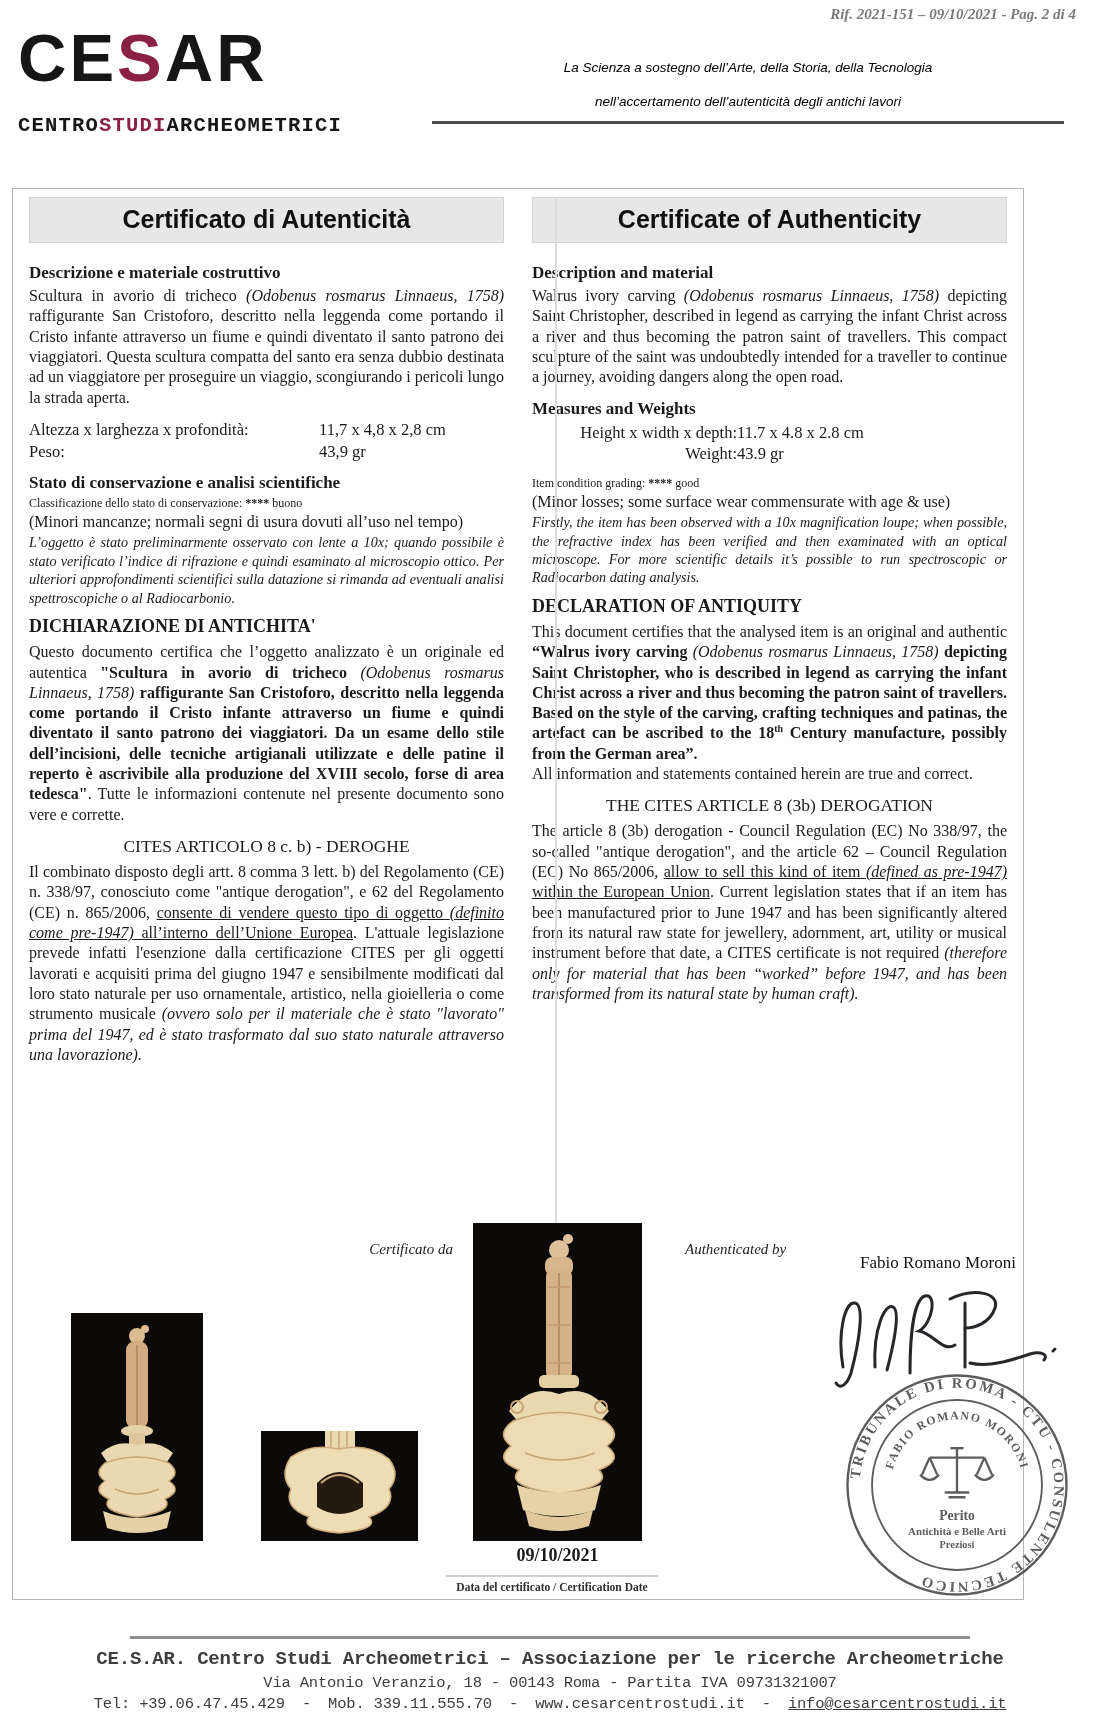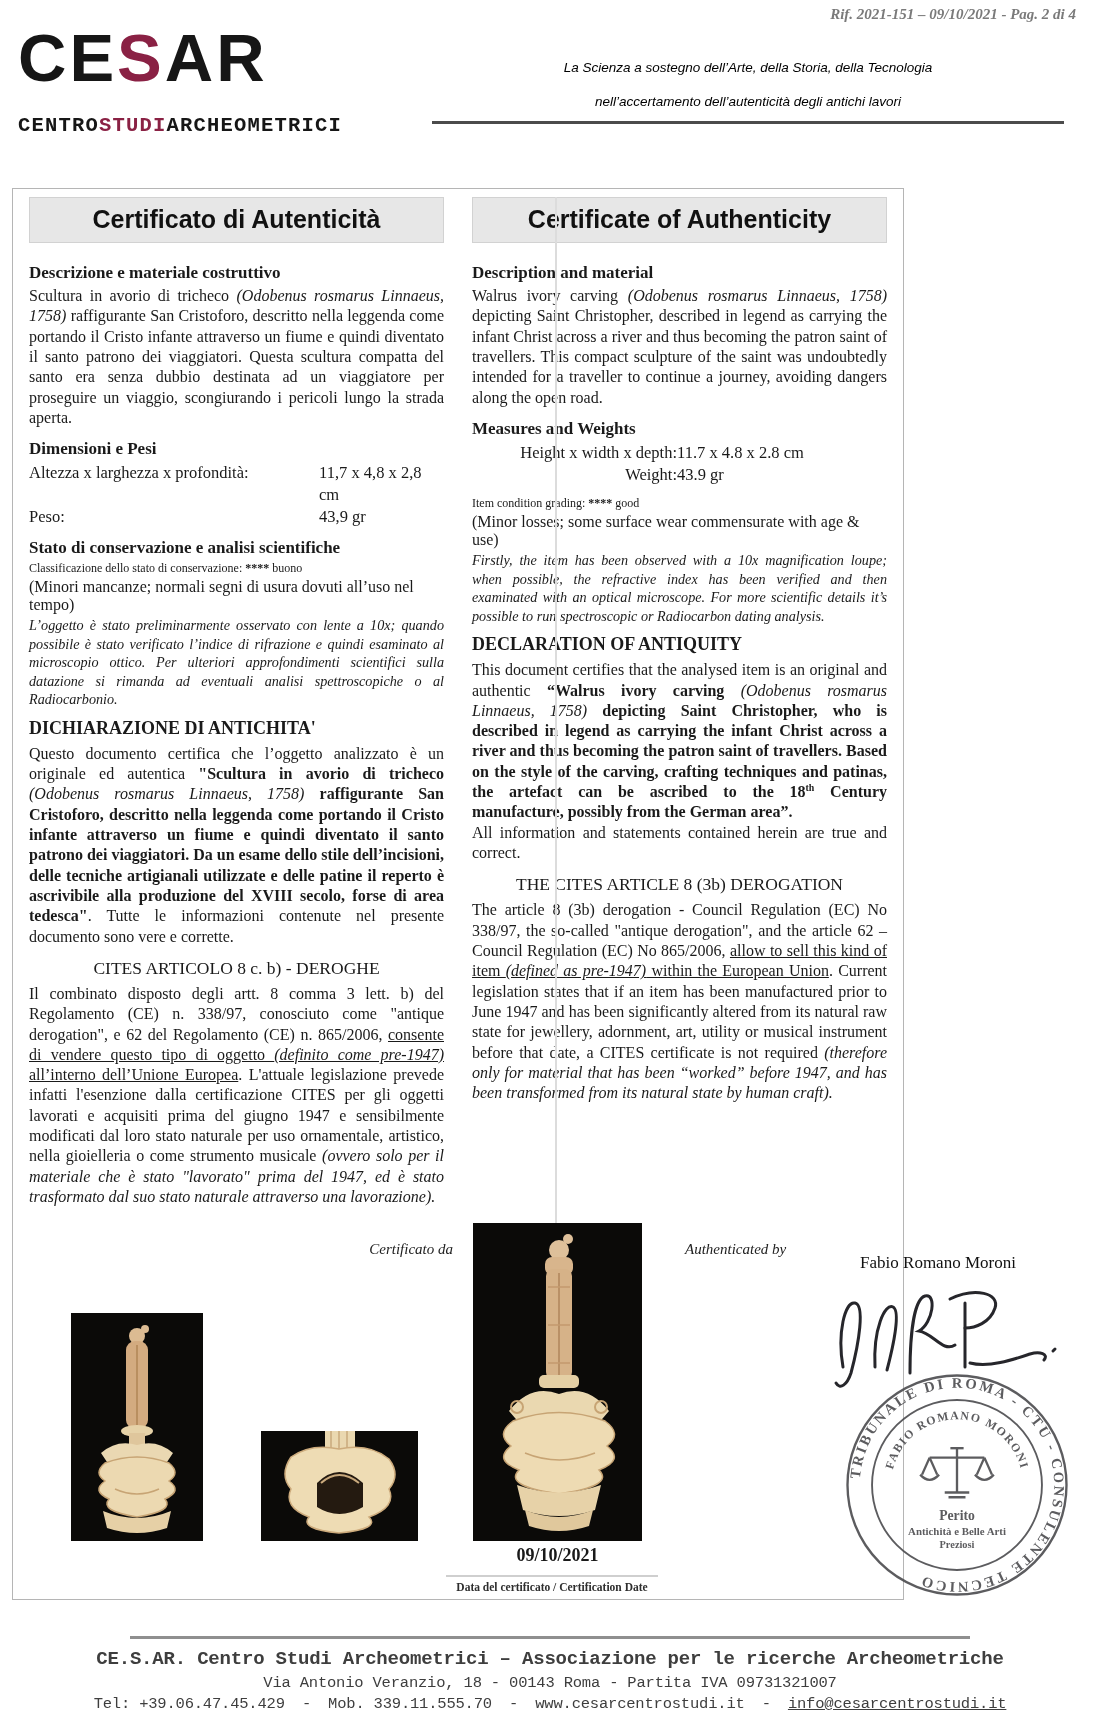--- a/index.html
+++ b/index.html
@@ -14,21 +14,21 @@
   .logo{left:18px;top:24px;width:360px;font-family:"Liberation Sans",sans-serif;}
   .logo-word{font-size:67px;font-weight:700;letter-spacing:3px;line-height:1;color:#161616;}
   .logo-sub{font-size:20.5px;font-weight:700;letter-spacing:1.2px;color:#161616;margin-top:23px;font-family:Liberation Mono, monospace;}
   .accent{color:#8a2144;}
   .tagline{left:420px;width:656px;text-align:center;color:#000000;
            font:italic 13.5px "Liberation Sans",sans-serif;}
   .tag1{top:60px;} .tag2{top:94px;}
   .header-rule{left:432px;top:121px;width:632px;height:2.5px;background:#4b4b4b;}
 
   
-  .box{left:12px;top:188px;width:892px;height:1412px;border:1.5px solid #b5b5b5;
+  .box{left:12px;top:188px;width:1012px;height:1412px;border:1.5px solid #b5b5b5;
        box-sizing:border-box;background:#fff;}
   .columns{display:grid;grid-template-columns:1fr 1fr;column-gap:28px;padding:8px 16px 0;}
   .col-divider{left:542px;top:8px;width:1.5px;height:1026px;background:#dcdcdc;}
   .col-title{background:#e7e7e7;border:1px solid #d2d2d2;text-align:center;
              font:700 25px "Liberation Sans",sans-serif;color:#111;
              padding:7px 0 8px;margin-bottom:20px;}
   h3{font:700 17px "Liberation Serif",serif;margin:0 0 3px;}
   .para{font-size:16px;line-height:1.27;text-align:justify;margin:0 0 11px;}
   .kv{display:flex;font-size:16.5px;line-height:1.32;}
   .col-it .kv-l{width:290px;flex:none;} .col-en .kv-l{width:205px;flex:none;text-align:right;}
@@ -76,21 +76,20 @@
 <div class="abs box">
   <div class="abs col-divider"></div>
 
   <div class="columns">
 
     <section class="col col-it">
       <div class="col-title">Certificato di Autenticità</div>
       <h3>Descrizione e materiale costruttivo</h3>
       <p class="para"><span>Scultura in avorio di tricheco </span><span class="i">(Odobenus rosmarus Linnaeus, 1758)</span><span> raffigurante San Cristoforo, descritto nella leggenda come portando il Cristo infante attraverso un fiume e quindi diventato il santo patrono dei viaggiatori. Questa scultura compatta del santo era senza dubbio destinata ad un viaggiatore per proseguire un viaggio, scongiurando i pericoli lungo la strada aperta.</span></p>
 
-      <h3>Dimensioni e Pesi</h3>
       <div class="kv-wrap">
         <div class="kv">
             <span class="kv-l">Altezza x larghezza x profondità:</span>
             <span class="kv-v">11,7 x 4,8 x 2,8 cm</span>
           </div>
         <div class="kv">
             <span class="kv-l">Peso:</span>
             <span class="kv-v">43,9 gr</span>
           </div>
       </div>

